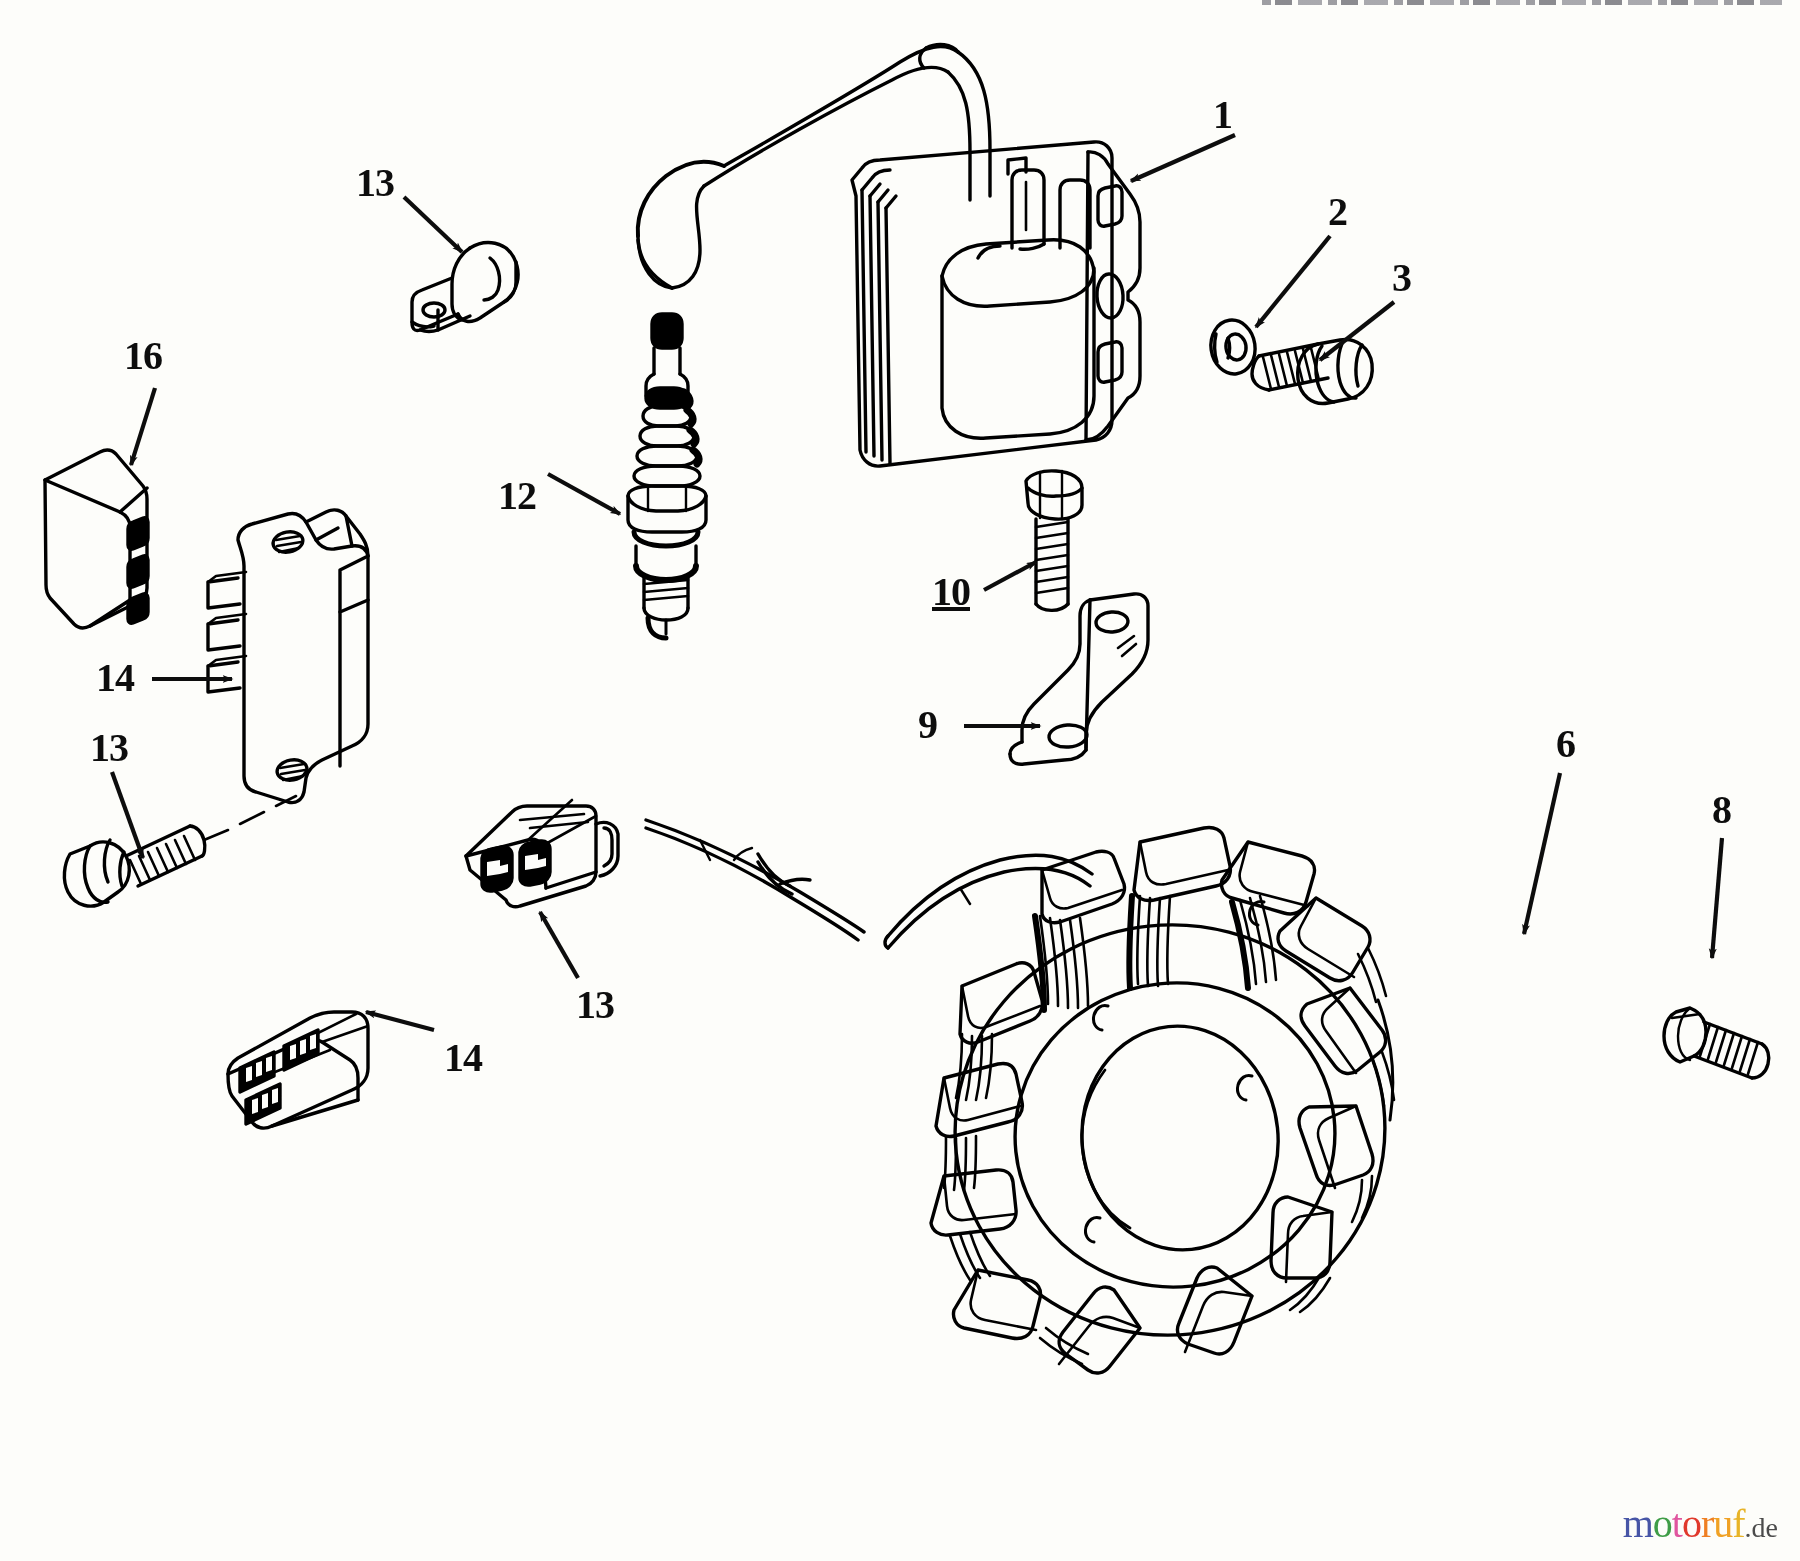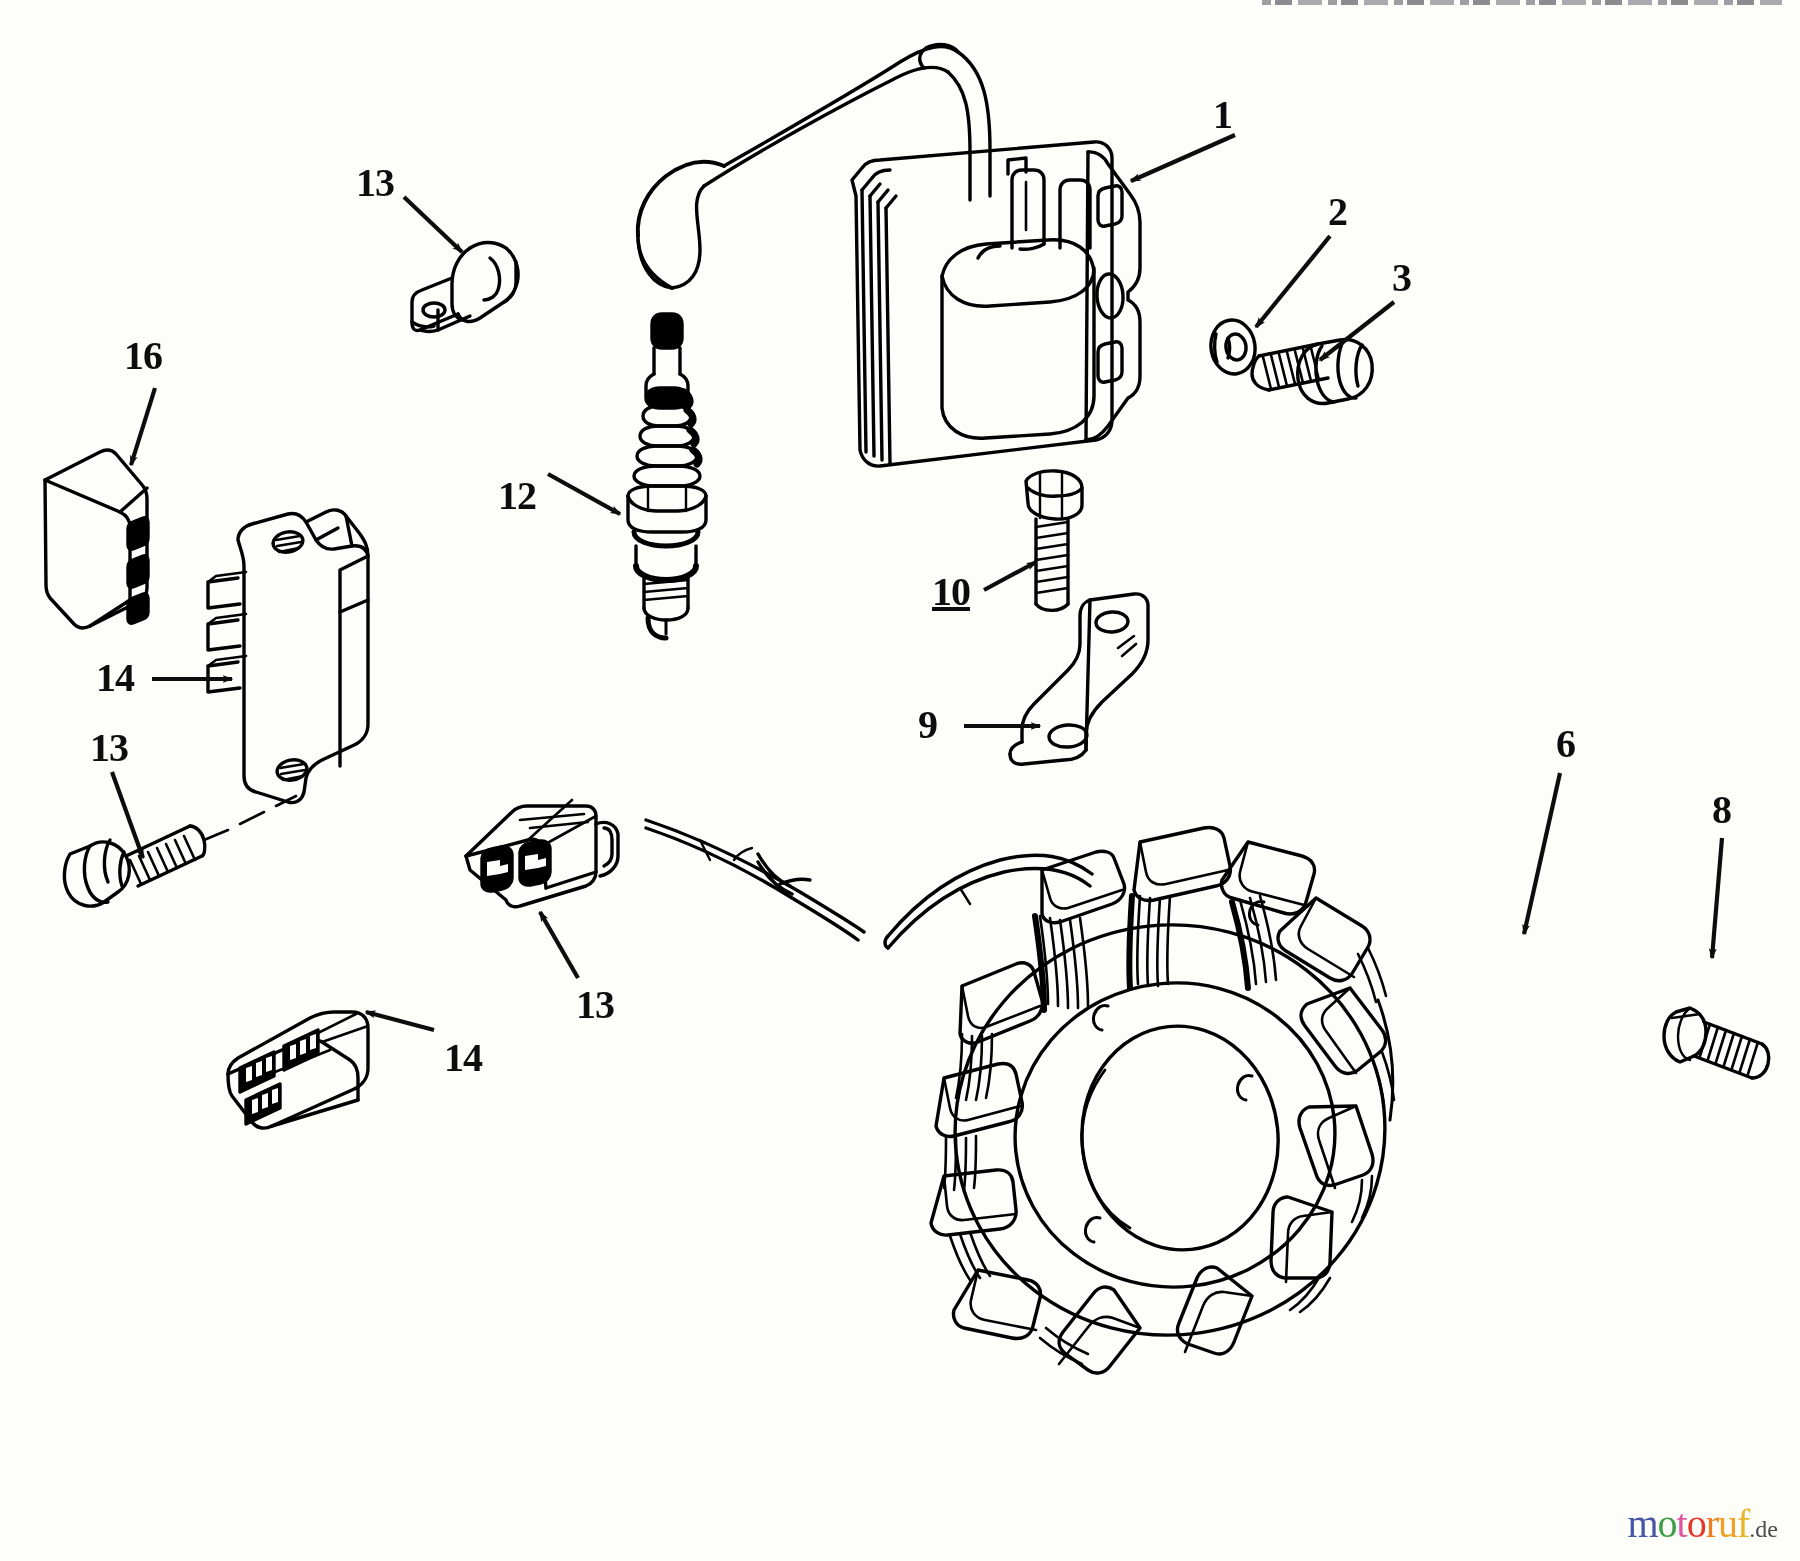--- a/index.html
+++ b/index.html
@@ -38,21 +38,21 @@
     position: absolute;
     right: 22px;
     bottom: 14px;
     font-family: "Liberation Serif", serif;
     font-size: 40px;
     letter-spacing: -1px;
     white-space: nowrap;
   }
   #watermark .wm-letter { font-weight: 400; }
   #watermark .wm-tld {
-    font-size: 24px;
+    font-size: 28px;
     color: #4b4b4b;
     letter-spacing: 0;
   }
   #top-edge-artifact {
     position: absolute;
     left: 1262px;
     top: 0px;
     width: 520px;
     height: 5px;
     background: repeating-linear-gradient(

